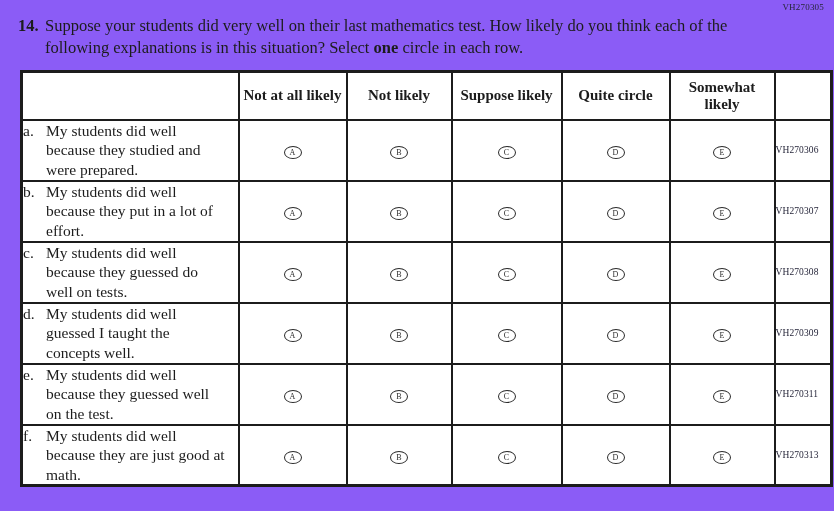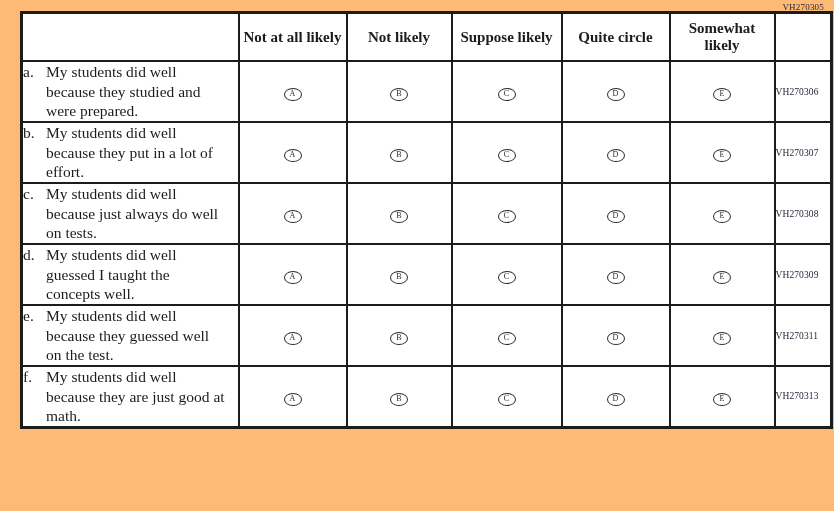--- a/index.html
+++ b/index.html
@@ -6,21 +6,21 @@
     margin: 0;
     padding: 0;
     background: #ffffff;
     font-family: "Liberation Serif", "DejaVu Serif", serif;
     color: #1c1c1c;
   }
   .page {
     position: relative;
     width: 834px;
     height: 511px;
-    background: #fdba74;
+    background: #8b5cf6;
     overflow: hidden;
   }
   .page-code {
     position: absolute;
     top: 2px;
     right: 10px;
     font-size: 9px;
     color: #26263a;
     letter-spacing: 0.2px;
   }
@@ -102,20 +102,24 @@
     padding: 0 1px;
   }
 </style>
 </head>
 <body>
 
 <div class="page">
 
   <div class="page-code">VH270305</div>
 
+  <div class="question">
+    <span class="qnum">14.</span>
+    <p class="qtext"><span>Suppose your students did very well on their last mathematics test. How likely do you think each of the following explanations is in this situation? Select </span><b>one</b><span> circle in each row.</span></p>
+  </div>
 
   <table class="likert">
     <colgroup>
       <col style="width:217px">
         <col style="width:108px">
         <col style="width:105px">
         <col style="width:110px">
         <col style="width:108px">
         <col style="width:105px">
         <col style="width:57px">
@@ -157,21 +161,21 @@
         <td class="opt"><span class="circle">B</span></td>
         <td class="opt"><span class="circle">C</span></td>
         <td class="opt"><span class="circle">D</span></td>
         <td class="opt"><span class="circle">E</span></td>
         <td class="code">VH270307</td>
       </tr>
       <tr>
         <td class="stem">
           <div class="stem-inner">
             <span class="rletter">c.</span>
-            <span class="rtext">My students did well because just always do well on tests.</span>
+            <span class="rtext">My students did well because they guessed do well on tests.</span>
           </div>
         </td>
         <td class="opt"><span class="circle">A</span></td>
         <td class="opt"><span class="circle">B</span></td>
         <td class="opt"><span class="circle">C</span></td>
         <td class="opt"><span class="circle">D</span></td>
         <td class="opt"><span class="circle">E</span></td>
         <td class="code">VH270308</td>
       </tr>
       <tr>

